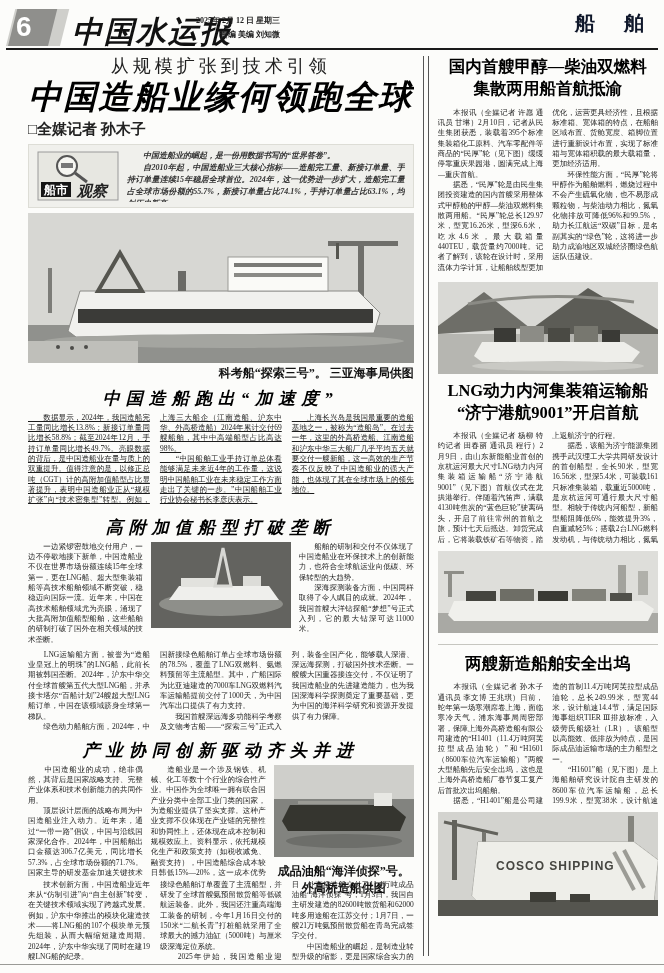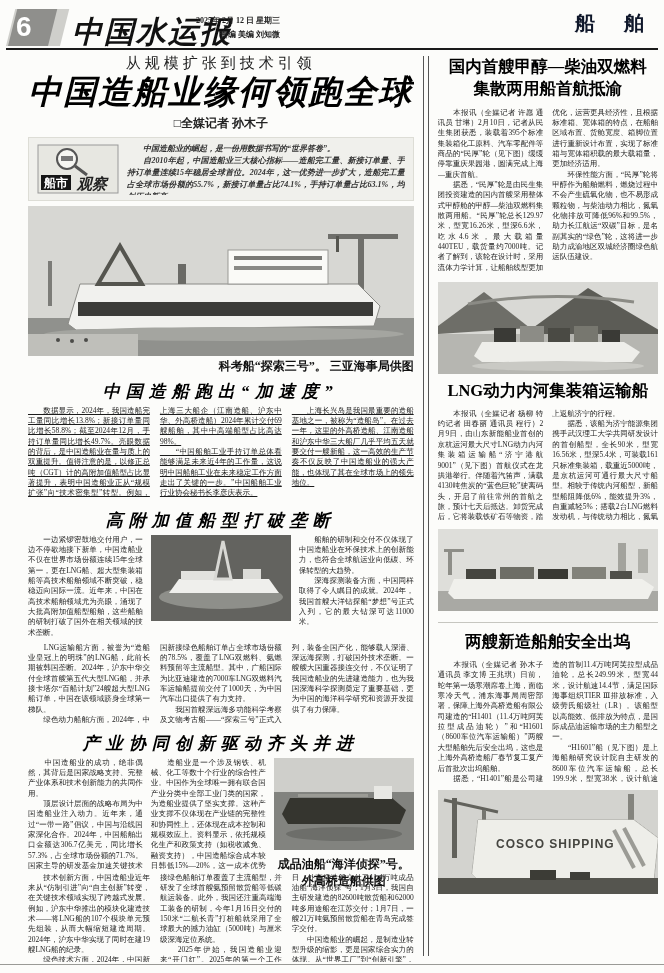--- a/index.html
+++ b/index.html
@@ -19,23 +19,23 @@
   .pagenum { position:absolute; left:10px; top:3px; color:#fff; font-size:28px; font-weight:bold; font-family:"Liberation Sans",sans-serif; }
   .masthead { position:absolute; left:66px; top:4px; font-size:30px; font-weight:bold; font-style:italic; letter-spacing:2px; color:#111; }
   .dateblock { position:absolute; left:190px; top:6px; font-size:8px; font-weight:bold; color:#222; line-height:1.7; text-align:right; }
   .section-title { position:absolute; right:2px; top:2px; font-size:20px; font-weight:900; letter-spacing:12px; color:#0f172a; }
   
   .content { position:absolute; top:54px; left:28px; width:630px; height:908px; display:flex; }
   .main { width:392px; overflow:hidden; }
   .divider { width:4px; border-left:1px solid #555; border-right:1px solid #555; margin:2px 9px 6px 9px; }
   .sidebar { width:224px; overflow:hidden; display:flex; flex-direction:column; }
   
-  .kicker { text-align:center; font-size:15px; letter-spacing:4px; color:#222; margin:0 0 2px 0; }
+  .kicker { text-align:center; font-size:18px; letter-spacing:4px; color:#222; margin:0 0 2px 0; }
   .headline { text-align:center; font-size:33px; font-weight:900; letter-spacing:2px; line-height:1.08; color:#000; margin:0;font-style:italic; }
-  .byline { text-align:center; font-size:12px; font-weight:bold; color:#222; margin:4px 0 5px 0; }
+  .byline { font-size:15px; font-weight:bold; color:#222; margin:4px 0 5px 0; }
   .intro-box { display:flex; align-items:center; gap:8px; background:#f0f0ec; border:1px solid #ddddd6; padding:3px 8px; height:56px; }
   .intro-text { flex:1; font-size:8px; line-height:1.5; font-weight:bold; font-style:italic; text-align:justify; white-space:pre-line; color:#333; overflow:hidden; height:52px; }
   .photo-main { display:block; margin-top:5px; }
   .photo-caption { font-size:12px; font-weight:bold; text-align:right; color:#111; margin:2px 0 2px 0; }
   .photo-caption.center { text-align:center; }
   .sec-title { text-align:center; font-size:17px; font-weight:bold; font-style:italic; letter-spacing:6px; color:#000; margin:5px 0 3px 0; }
   .body-text { font-size:7.5px; line-height:1.38; text-align:justify; white-space:pre-line; color:#1c1c1c; overflow:hidden; }
   .cols3 { column-count:3; column-gap:10px; column-fill:auto; height:98px;text-decoration:underline; }
   .s2-row { display:flex; gap:8px; height:104px; margin-top:2px; }
   .s2-col { width:118px; height:104px; }
@@ -185,20 +185,21 @@
         <rect x="56" y="46" width="22" height="14" fill="#3a3a36"></rect>
         <rect x="82" y="44" width="24" height="16" fill="#8c8c86"></rect>
         <rect x="110" y="46" width="22" height="14" fill="#4a4a44"></rect>
         <rect x="136" y="44" width="24" height="16" fill="#77776f"></rect>
         <rect x="164" y="48" width="18" height="12" fill="#3a3a36"></rect>
         <ellipse cx="120" cy="84" rx="86" ry="5" fill="#c9c9c4"></ellipse>
       </svg>
 
       <div class="sb-headline">
         <div>LNG动力内河集装箱运输船</div>
+        <div>“济宁港航9001”开启首航</div>
       </div>
       <div class="sb-body b">　　本报讯（全媒记者 杨柳 特约记者 田春丽 通讯员 程行）2月9日，由山东新能船业首创的京杭运河最大尺寸LNG动力内河集装箱运输船“济宁港航9001”（见下图）首航仪式在龙拱港举行。伴随着汽笛声，满载4130吨焦炭的“蓝色巨轮”驶离码头，开启了前往常州的首航之旅，预计七天后抵达。卸货完成后，它将装载铁矿石等物资，踏上返航济宁的行程。
 　　据悉，该船为济宁能源集团携手武汉理工大学共同研发设计的首创船型，全长90米，型宽16.56米，型深5.4米，可装载161只标准集装箱，载重近5000吨，是京杭运河可通行最大尺寸船型。相较于传统内河船型，新船型船阻降低6%，能效提升3%，自重减轻5%；搭载2台LNG燃料发动机，与传统动力相比，氮氧化物、颗粒物等污染物排放将降低90%以上，碳排放降低15%以上，提升了新船型的环保性能，真正实现了“绿色航运”。</div>
 
       <svg class="sb-photo" width="224" height="82" viewBox="0 0 224 82">
         <rect width="224" height="82" fill="#dededa"></rect>
         <rect x="180" y="14" width="8" height="30" fill="#a3a39d"></rect>
         <rect x="200" y="20" width="10" height="24" fill="#b0b0aa"></rect>
         <rect x="10" y="22" width="4" height="24" fill="#8e8e88"></rect>
         <rect x="6" y="20" width="20" height="3" fill="#8e8e88"></rect>

